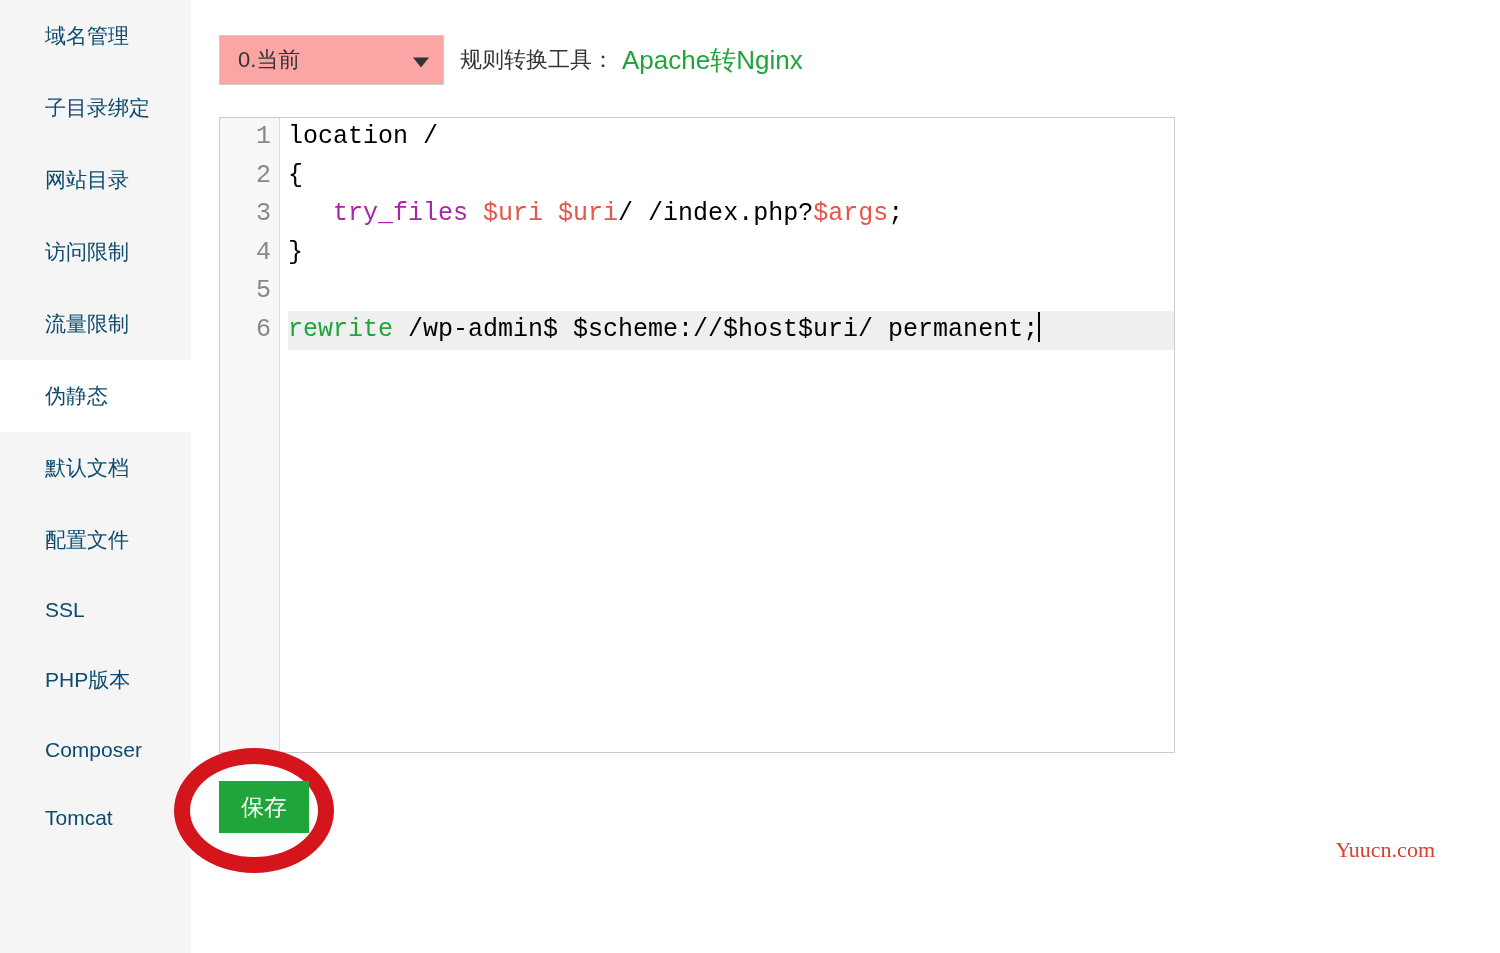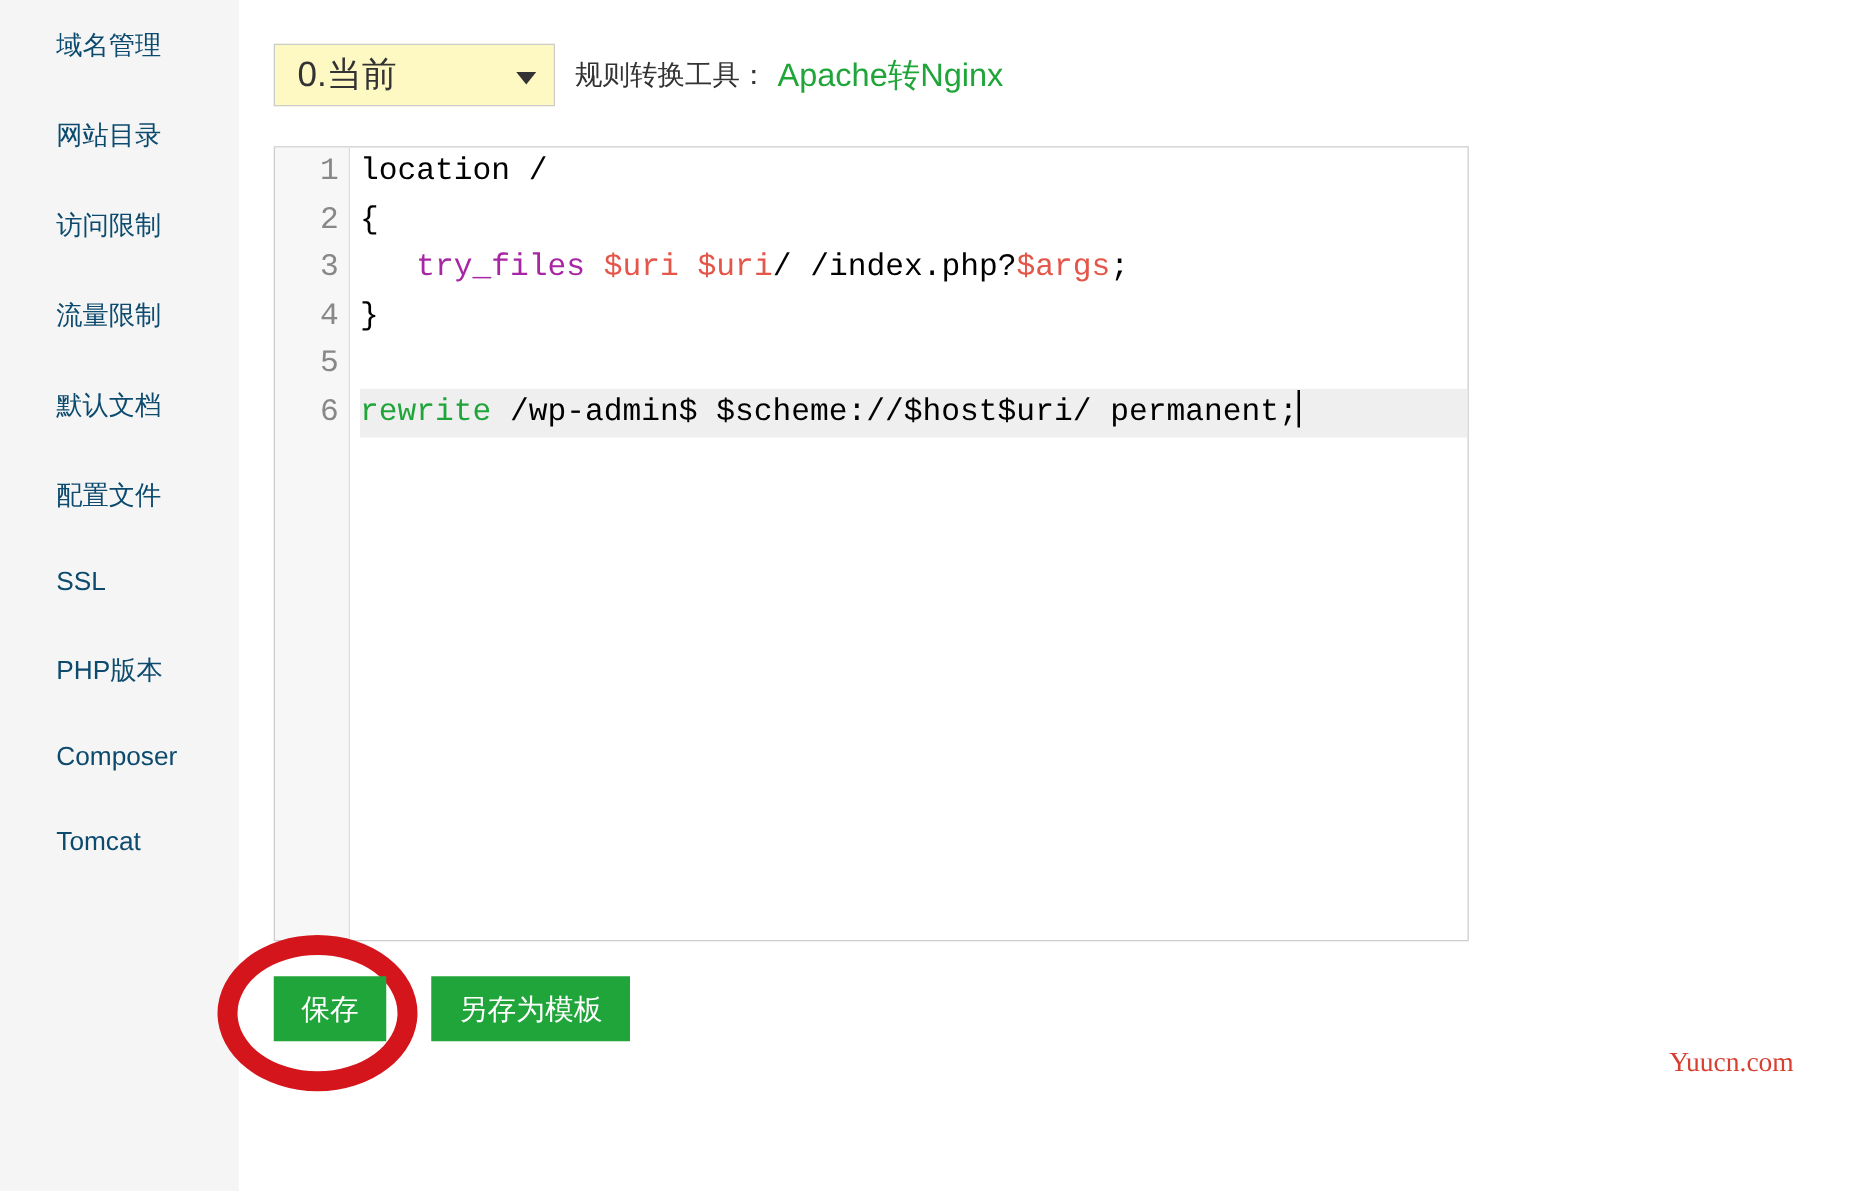--- a/index.html
+++ b/index.html
@@ -39,25 +39,25 @@
       display: flex;
       align-items: center;
       gap: 16px;
       margin-bottom: 32px;
     }
     .select-box {
       width: 225px;
       height: 50px;
       border: 1px solid #ccc;
       padding: 0 36px 0 18px;
-      font-size: 28px;
+      font-size: 22px;
       color: #333;
       display: flex;
       align-items: center;
-      background: #fef9c3;
+      background: #fca5a5;
       position: relative;
       cursor: pointer;
     }
     .select-box::after {
       content: "";
       position: absolute;
       right: 14px;
       top: 50%;
       transform: translateY(-25%);
       border-left: 8px solid transparent;
@@ -163,23 +163,25 @@
       margin-top: 32px;
     }
     
     .rel { position: relative; }
   </style>
 </head>
 <body>
 
 <div class="sidebar" id="sidebar">
     <div class="sidebar-item">域名管理</div>
+    <div class="sidebar-item">子目录绑定</div>
     <div class="sidebar-item">网站目录</div>
     <div class="sidebar-item">访问限制</div>
     <div class="sidebar-item">流量限制</div>
+    <div class="sidebar-item active">伪静态</div>
     <div class="sidebar-item">默认文档</div>
     <div class="sidebar-item">配置文件</div>
     <div class="sidebar-item">SSL</div>
     <div class="sidebar-item">PHP版本</div>
     <div class="sidebar-item">Composer</div>
     <div class="sidebar-item">Tomcat</div>
   </div>
 
 <div class="main">
   <div class="toolbar">
@@ -205,17 +207,16 @@
         <div class="code-line"><span>   </span><span class="tok-keyword">try_files</span><span> </span><span class="tok-var">$uri</span><span> </span><span class="tok-var">$uri</span><span>/ /index.php?</span><span class="tok-var">$args</span><span>;</span></div>
         <div class="code-line"><span>}</span></div>
         <div class="code-line"><span></span></div>
         <div class="code-line active"><span class="tok-special">rewrite</span><span> /wp-admin$ $scheme://$host$uri/ permanent;</span><span class="cursor"></span></div>
       </div>
   </div>
 
   <div class="button-row rel">
     <div class="highlight-ring"></div>
     <button class="btn btn-save">保存</button>
-    <button class="btn">另存为模板</button>
   </div>
 
   <div class="watermark">Yuucn.com</div>
 </div>
 
 </body></html>

